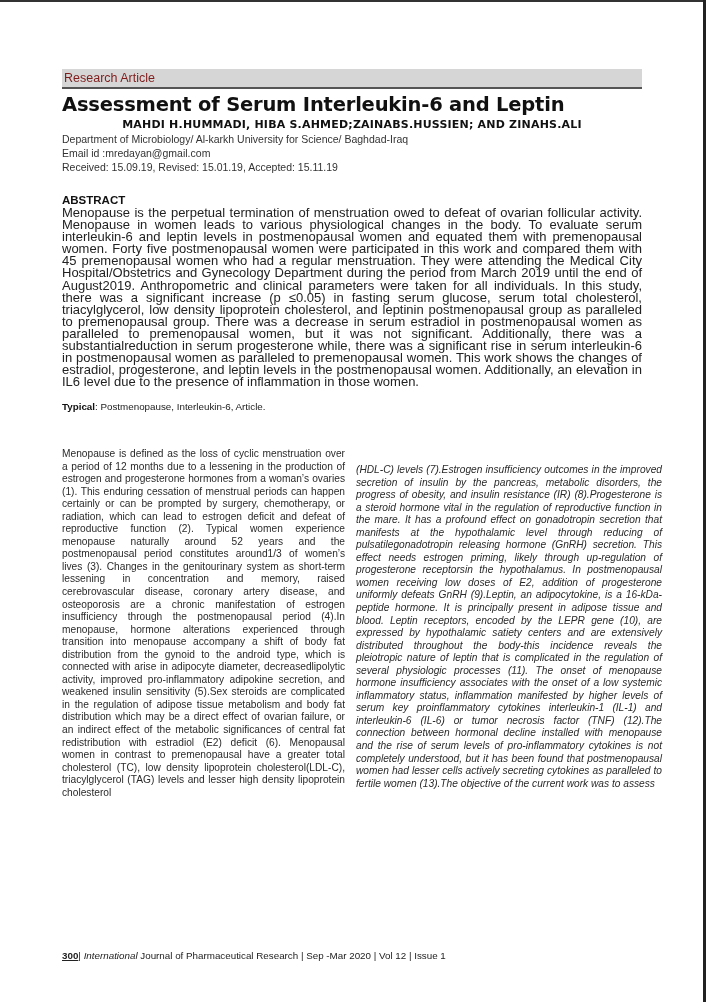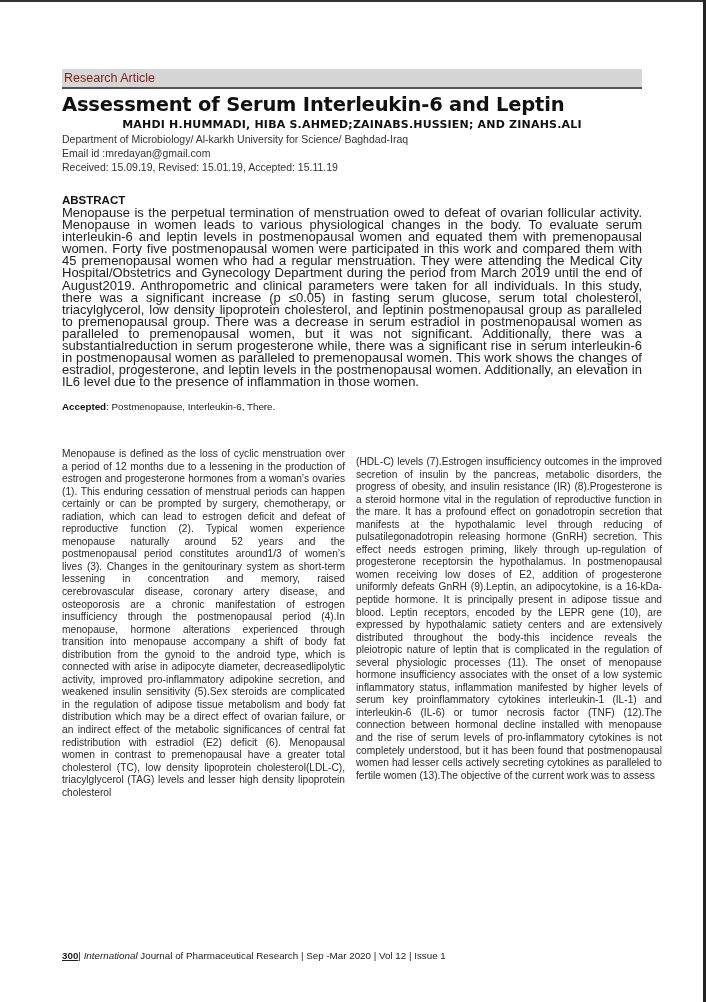--- a/index.html
+++ b/index.html
@@ -25,21 +25,21 @@
     .meta { font-size: 10.5px; line-height: 14px; color: #333; }
     .abstract { margin-top: 20px; }
     .h-section { font-weight: bold; font-size: 11.5px; line-height: 13px; color: #111; }
     .abstract-text {
       font-size: 13px; line-height: 12.1px; text-align: justify; color: #222; margin-top: 0;
     }
     .keywords { font-size: 9.8px; margin-top: 13px; color: #222; }
     .keywords b { font-weight: bold; color: #111; }
     .cols { position: absolute; top: 448px; left: 62px; width: 604px; }
     .col-left { position: absolute; left: 0; top: 0; width: 283px; }
-    .col-right { position: absolute; left: 294px; top: 8px; width: 306px; }
+    .col-right { position: absolute; left: 294px; top: 16px; width: 306px; font-style: italic; }
     .body-text {
       font-size: 10.2px; line-height: 12.55px; text-align: justify; color: #2a2a2a; margin: 0;
     }
     .footer {
       position: absolute; left: 62px; top: 950px; font-size: 9.8px; color: #222;
     }
     .footer .pg { font-weight: bold; text-decoration: underline; }
     .footer .it { font-style: italic; }
   </style>
 </head>
@@ -57,21 +57,21 @@
   <div class="meta">Department of Microbiology/ Al-karkh University for Science/ Baghdad-Iraq</div>
   <div class="meta">Email id :mredayan@gmail.com</div>
   <div class="meta">Received: 15.09.19, Revised: 15.01.19, Accepted: 15.11.19</div>
 
   <div class="abstract">
     <div class="h-section">ABSTRACT</div>
     <p class="abstract-text" style="margin:0;">Menopause is the perpetual termination of menstruation owed to defeat of ovarian follicular activity. Menopause in women leads to various physiological changes in the body. To evaluate serum interleukin-6 and leptin levels in postmenopausal women and equated them with premenopausal women. Forty five postmenopausal women were participated in this work and compared them with 45 premenopausal women who had a regular menstruation. They were attending the Medical City Hospital/Obstetrics and Gynecology Department during the period from March 2019 until the end of August2019. Anthropometric and clinical parameters were taken for all individuals. In this study, there was a significant increase (p ≤0.05) in fasting serum glucose, serum total cholesterol, triacylglycerol, low density lipoprotein cholesterol, and leptinin postmenopausal group as paralleled to premenopausal group. There was a decrease in serum estradiol in postmenopausal women as paralleled to premenopausal women, but it was not significant. Additionally, there was a substantialreduction in serum progesterone while, there was a significant rise in serum interleukin-6 in postmenopausal women as paralleled to premenopausal women. This work shows the changes of estradiol, progesterone, and leptin levels in the postmenopausal women. Additionally, an elevation in IL6 level due to the presence of inflammation in those women.</p>
   </div>
 
   <div class="keywords">
-    <b>Accepted</b><span>: Postmenopause, Interleukin-6, There.</span>
+    <b>Typical</b><span>: Postmenopause, Interleukin-6, Article.</span>
   </div>
 </div>
 
 <div class="cols">
   <div class="col-left">
     <p class="body-text">Menopause is defined as the loss of cyclic menstruation over a period of 12 months due to a lessening in the production of estrogen and progesterone hormones from a woman’s ovaries (1). This enduring cessation of menstrual periods can happen certainly or can be prompted by surgery, chemotherapy, or radiation, which can lead to estrogen deficit and defeat of reproductive function (2). Typical women experience menopause naturally around 52 years and the postmenopausal period constitutes around1/3 of women’s lives (3). Changes in the genitourinary system as short-term lessening in concentration and memory, raised cerebrovascular disease, coronary artery disease, and osteoporosis are a chronic manifestation of estrogen insufficiency through the postmenopausal period (4).In menopause, hormone alterations experienced through transition into menopause accompany a shift of body fat distribution from the gynoid to the android type, which is connected with arise in adipocyte diameter, decreasedlipolytic activity, improved pro-inflammatory adipokine secretion, and weakened insulin sensitivity (5).Sex steroids are complicated in the regulation of adipose tissue metabolism and body fat distribution which may be a direct effect of ovarian failure, or an indirect effect of the metabolic significances of central fat redistribution with estradiol (E2) deficit (6). Menopausal women in contrast to premenopausal have a greater total cholesterol (TC), low density lipoprotein cholesterol(LDL-C), triacylglycerol (TAG) levels and lesser high density lipoprotein cholesterol</p>
   </div>
   <div class="col-right">
     <p class="body-text">(HDL-C) levels (7).Estrogen insufficiency outcomes in the improved secretion of insulin by the pancreas, metabolic disorders, the progress of obesity, and insulin resistance (IR) (8).Progesterone is a steroid hormone vital in the regulation of reproductive function in the mare. It has a profound effect on gonadotropin secretion that manifests at the hypothalamic level through reducing of pulsatilegonadotropin releasing hormone (GnRH) secretion. This effect needs estrogen priming, likely through up-regulation of progesterone receptorsin the hypothalamus. In postmenopausal women receiving low doses of E2, addition of progesterone uniformly defeats GnRH (9).Leptin, an adipocytokine, is a 16-kDa-peptide hormone. It is principally present in adipose tissue and blood. Leptin receptors, encoded by the LEPR gene (10), are expressed by hypothalamic satiety centers and are extensively distributed throughout the body-this incidence reveals the pleiotropic nature of leptin that is complicated in the regulation of several physiologic processes (11). The onset of menopause hormone insufficiency associates with the onset of a low systemic inflammatory status, inflammation manifested by higher levels of serum key proinflammatory cytokines interleukin-1 (IL-1) and interleukin-6 (IL-6) or tumor necrosis factor (TNF) (12).The connection between hormonal decline installed with menopause and the rise of serum levels of pro-inflammatory cytokines is not completely understood, but it has been found that postmenopausal women had lesser cells actively secreting cytokines as paralleled to fertile women (13).The objective of the current work was to assess</p>
   </div>

